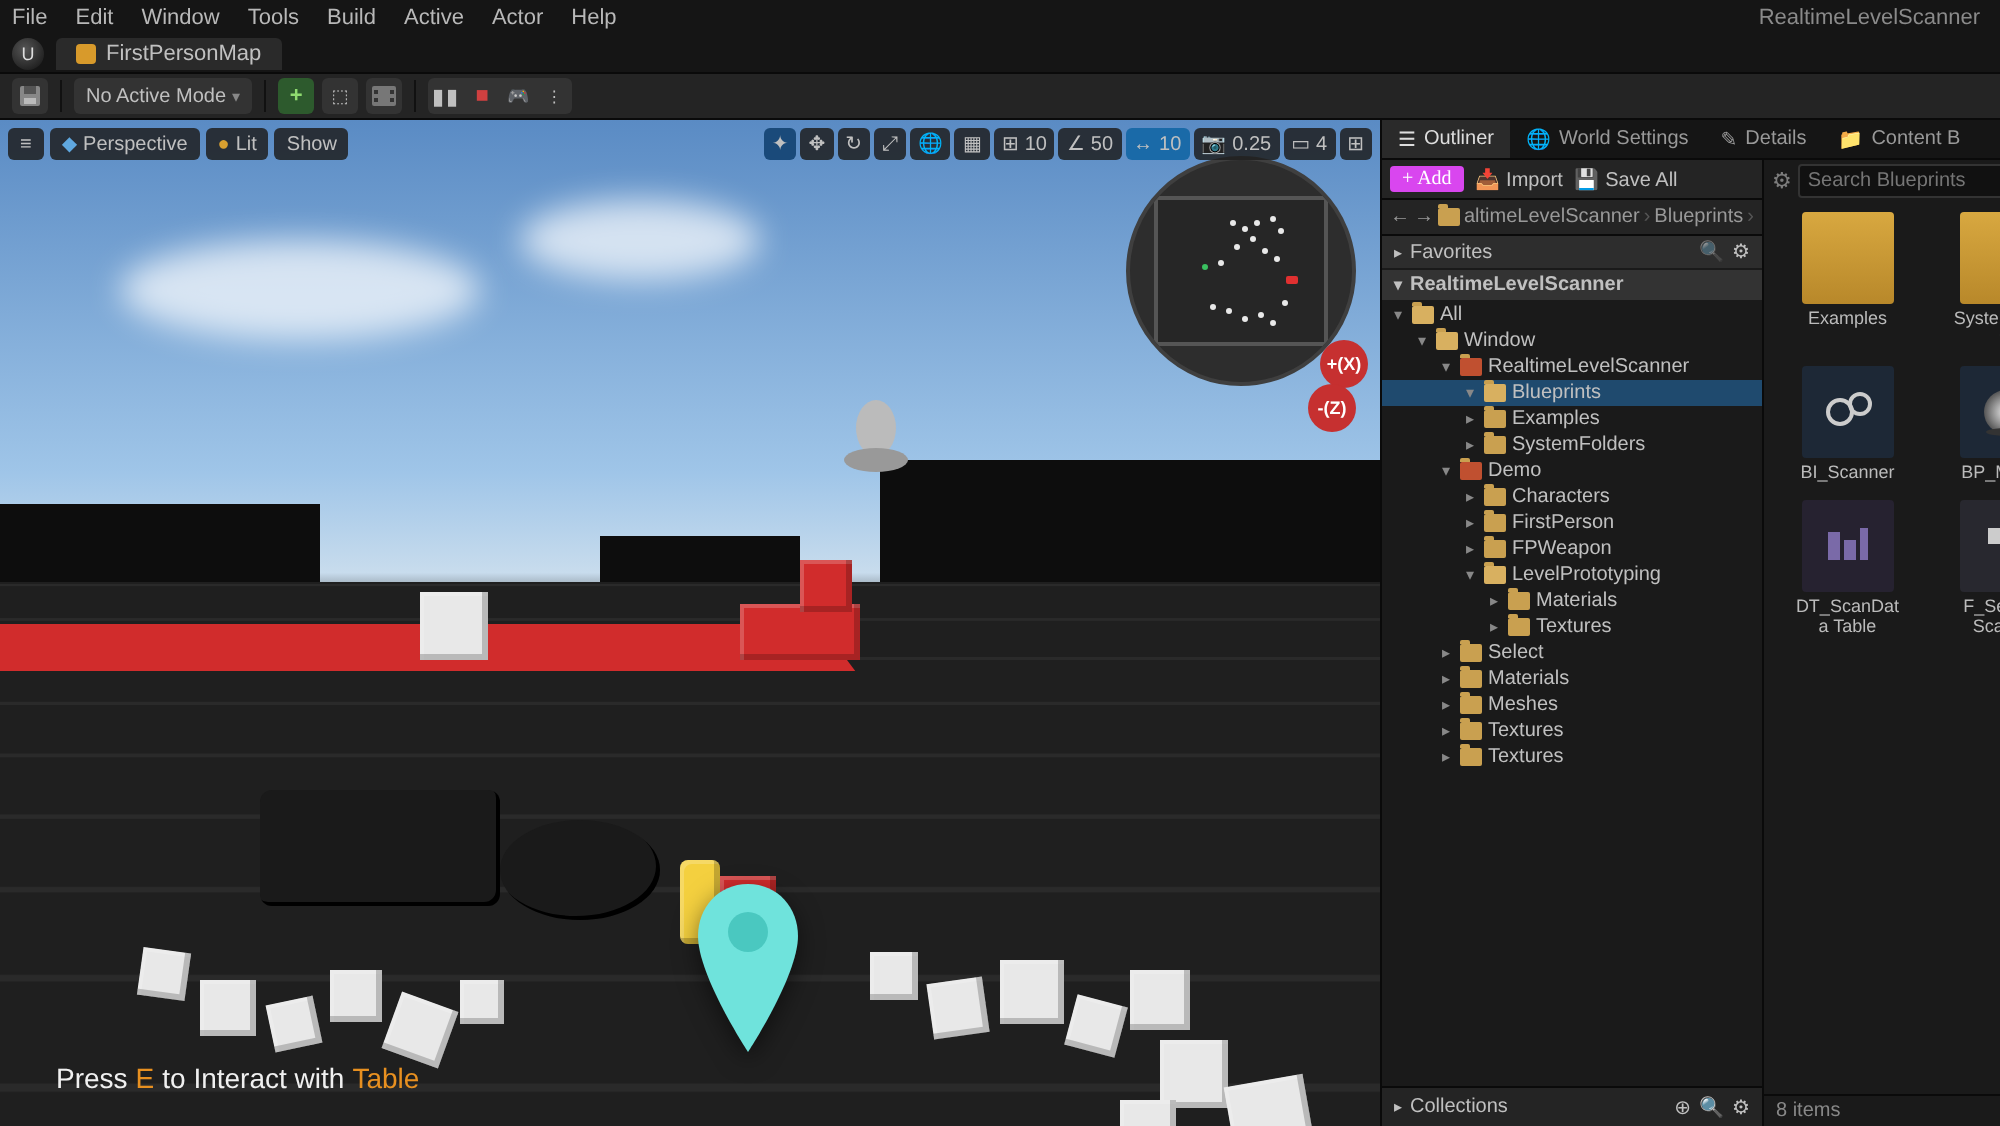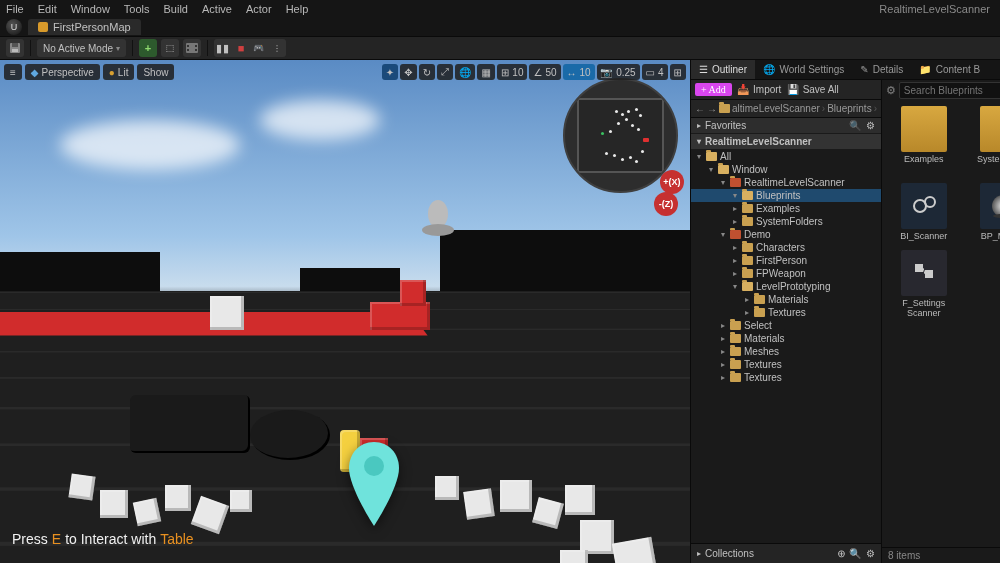--- a/index.html
+++ b/index.html
@@ -38,21 +38,21 @@
 .marker { position: absolute; width: 58px; height: 90px; left: 345px; top: 380px; z-index: 10; }
 .marker svg { width: 100%; height: 100%; filter: drop-shadow(0 4px 6px rgba(0,0,0,0.5)); }
 .minimap { position: absolute; top: 18px; right: 12px; width: 115px; height: 115px; border-radius: 50%; background: #2d2d2d; border: 2px solid #3f3f3f; z-index: 15; overflow: hidden; }
 .minimap .room { position: absolute; top: 18px; left: 12px; right: 12px; bottom: 18px; border: 2px solid #555; background: #262626; }
 .mdot { position: absolute; width: 3px; height: 3px; background: #e8e8e8; border-radius: 50%; }
 .mdot.r { background: #e03030; width: 6px; height: 4px; border-radius: 1px; }
 .mdot.g { background: #3ac060; }
 .axis { position: absolute; width: 24px; height: 24px; border-radius: 50%; display: flex; align-items: center; justify-content: center; font-size: 9px; font-weight: bold; color: #fff; z-index: 16; }
 .axis.x { background: #c63030; right: 6px; top: 110px; }
 .axis.z { background: #c63030; right: 12px; top: 132px; }
-.hud { position: absolute; left: 12px; bottom: 16px; z-index: 20; display: flex; flex-direction: column; gap: 6px; font-size: 14px; justify-content: flex-end; }
+.hud { position: absolute; left: 28px; bottom: 16px; z-index: 20; display: flex; flex-direction: column; gap: 6px; font-size: 14px; justify-content: flex-end; }
 .hud .line { display: flex; gap: 4px; }
 .hud .w { color: #f0f0f0; }
 .hud .o { color: #e89020; }
 .hud .r { color: #d03030; }
 .hud .g { color: #40c060; }
 .ufo { position: absolute; top: 140px; left: 420px; width: 36px; height: 44px; z-index: 8; }
 .panels { width: 310px; background: #1a1a1a; display: flex; flex-direction: column; border-left: 1px solid #0a0a0a; }
 .panel-tabs { height: 20px; background: #151515; display: flex; align-items: center; border-bottom: 1px solid #0a0a0a; }
 .ptab { padding: 0 8px; height: 100%; display: flex; align-items: center; gap: 4px; font-size: 10px; cursor: pointer; color: #999; }
 .ptab.active { background: #2a2a2a; color: #ddd; }
@@ -447,20 +447,30 @@
                       <stop offset="1" stop-color="#555"></stop>
                     </radialGradient>
                   </defs>
                   <circle cx="14" cy="14" r="11" fill="url(#g)"></circle>
                   <ellipse cx="14" cy="24" rx="10" ry="2" fill="#333"></ellipse>
                 </svg>
               </div>
               <div class="lbl">BP_Marker</div>
             </div>
             <div class="asset">
+              <div class="thumb dt">
+                <svg width="26" height="26">
+                  <rect x="3" y="6" width="6" height="14" fill="#7a6aa8"></rect>
+                  <rect x="11" y="10" width="6" height="10" fill="#7a6aa8"></rect>
+                  <rect x="19" y="4" width="4" height="16" fill="#7a6aa8"></rect>
+                </svg>
+              </div>
+              <div class="lbl">DT_ScanData Table</div>
+            </div>
+            <div class="asset">
               <div class="thumb st">
                 <svg width="26" height="26">
                   <rect x="4" y="4" width="8" height="8" fill="#ccc"></rect>
                   <rect x="14" y="10" width="8" height="8" fill="#ccc"></rect>
                   <line x1="12" y1="8" x2="14" y2="14" stroke="#ccc"></line>
                 </svg>
               </div>
               <div class="lbl">F_Settings Scanner</div>
             </div>
           </div>

